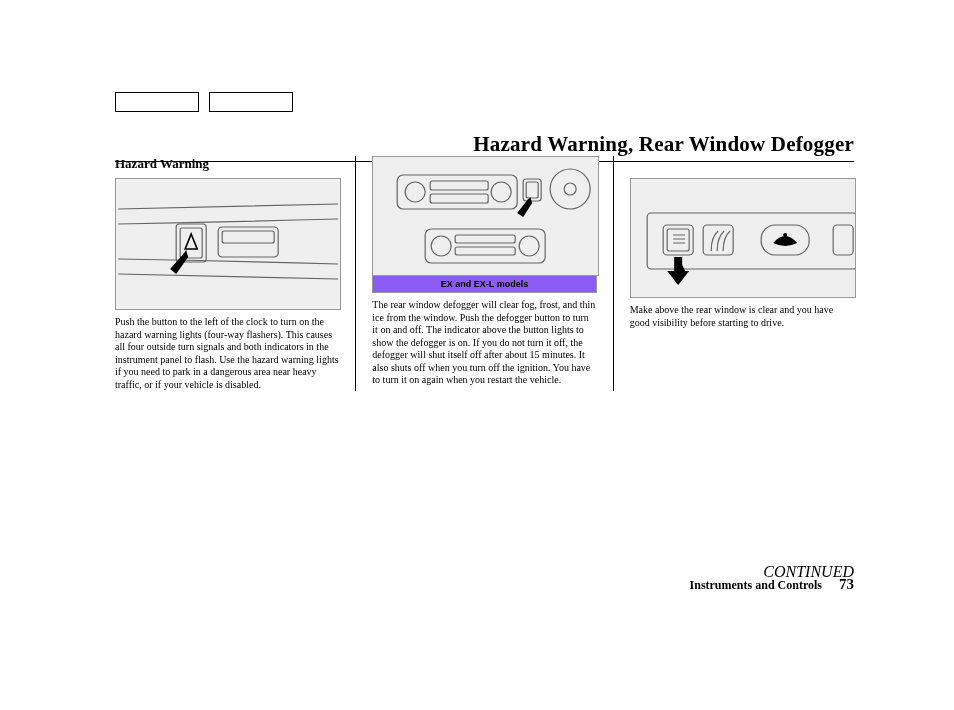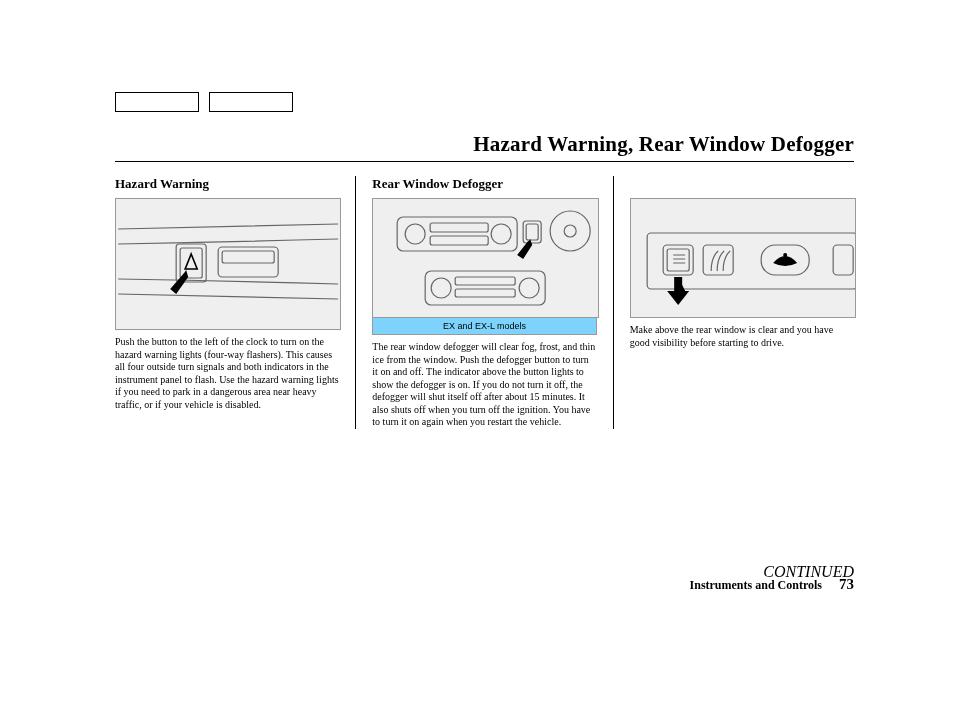--- a/index.html
+++ b/index.html
@@ -41,21 +41,21 @@
     padding-bottom: 4px;
   }
   .title {
     text-align: right;
     font-weight: bold;
     font-size: 21px;
     letter-spacing: 0.2px;
   }
   .columns {
     position: absolute;
-    top: 176px;
+    top: 156px;
     left: 115px;
     right: 100px;
     display: flex;
     gap: 0;
   }
   .col {
     flex: 1 1 0;
     padding-right: 16px;
     box-sizing: border-box;
   }
@@ -80,26 +80,26 @@
   }
   .fig-box {
     background: #efefef;
     border: 1px solid #999;
     height: 130px;
     width: 100%;
     position: relative;
     overflow: hidden;
   }
   .fig-caption {
-    background: #7dd3fc;
+    background: #8b5cf6;
     border: 1px solid #999;
     border-top: none;
     font-family: Arial, sans-serif;
     font-size: 9px;
-    font-weight: normal;
+    font-weight: bold;
     text-align: center;
     padding: 3px 2px;
   }
   .body-text {
     font-size: 10px;
     line-height: 1.25;
     margin-top: 6px;
   }
   .continued {
     position: absolute;
@@ -158,21 +158,20 @@
             <path class="fill-dark" d="M70 78 L62 80 L68 71 Z"></path>
             <rect class="stroke" x="100" y="48" width="60" height="30" rx="4"></rect>
             <rect class="stroke" x="104" y="52" width="52" height="12" rx="2"></rect>
           </svg>
         </div>
       </div>
       <div class="body-text">Push the button to the left of the clock to turn on the hazard warning lights (four-way flashers). This causes all four outside turn signals and both indicators in the instrument panel to flash. Use the hazard warning lights if you need to park in a dangerous area near heavy traffic, or if your vehicle is disabled.</div>
     </div>
 
     <div class="col">
-      <div class="section-heading">Rear Window Defogger</div>
       <div class="figure">
         <div class="fig-box" style="height:118px">
           <svg viewBox="0 0 220 118" width="100%" height="100%">
             <rect class="stroke" x="22" y="18" width="120" height="34" rx="6"></rect>
             <circle class="stroke" cx="40" cy="35" r="10"></circle>
             <circle class="stroke" cx="126" cy="35" r="10"></circle>
             <rect class="stroke" x="55" y="24" width="58" height="9" rx="2"></rect>
             <rect class="stroke" x="55" y="37" width="58" height="9" rx="2"></rect>
             <rect class="stroke" x="148" y="22" width="18" height="22" rx="3"></rect>
             <rect class="stroke" x="151" y="25" width="12" height="16" rx="2"></rect>

